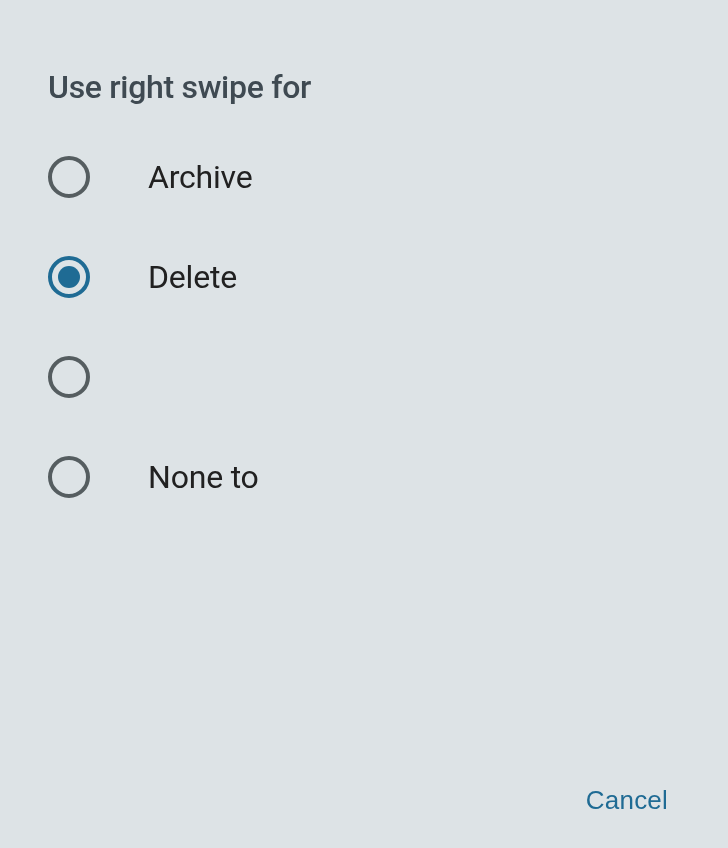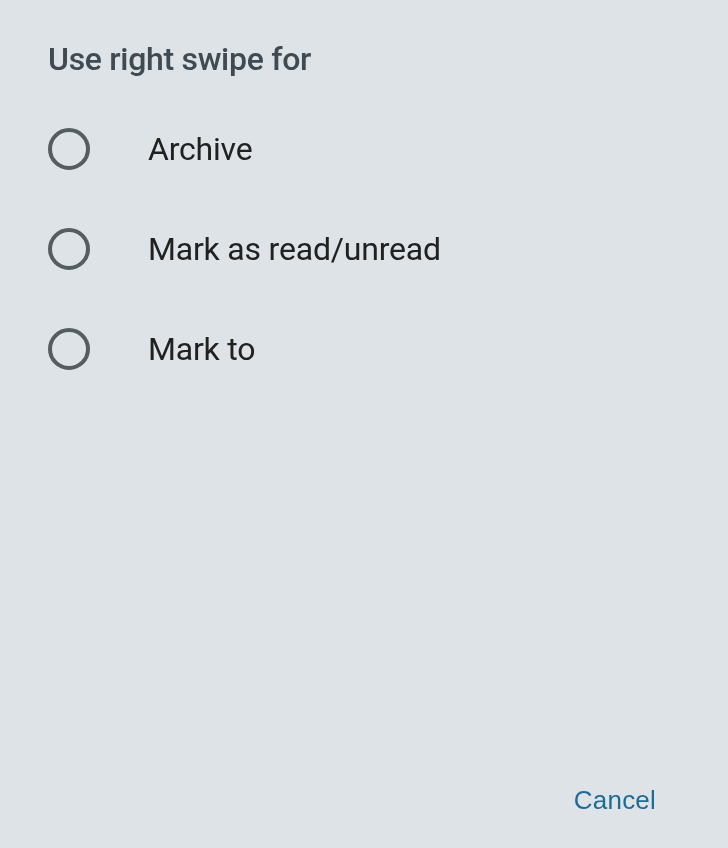--- a/index.html
+++ b/index.html
@@ -14,20 +14,21 @@
       height: 848px;
       padding: 40px 48px 20px 48px;
       position: relative;
     }
     .dialog-title {
       font-size: 32px;
       font-weight: 500;
       color: #3f4a52;
       margin-bottom: 50px;
       letter-spacing: -0.3px;
+      margin-top: 28px;
     }
     .options-list {
       display: flex;
       flex-direction: column;
       gap: 58px;
     }
     .radio-option {
       display: flex;
       align-items: center;
       cursor: pointer;
@@ -54,21 +55,21 @@
     .radio-label {
       font-size: 32px;
       color: #212121;
       font-weight: 400;
       margin-left: 58px;
       letter-spacing: -0.2px;
     }
     .cancel-button {
       position: absolute;
       bottom: 24px;
-      right: 60px;
+      right: 48px;
       font-size: 26px;
       font-weight: 500;
       color: #1f6b94;
       background: none;
       border: none;
       cursor: pointer;
       padding: 8px 12px;
       letter-spacing: 0.2px;
     }
   </style>
@@ -77,28 +78,33 @@
 
 <h1 class="dialog-title">Use right swipe for</h1>
 
 <div class="options-list">
 
   <div class="radio-option">
     <div class="radio-circle"></div>
     <span class="radio-label">Archive</span>
   </div>
 
-
   <div class="radio-option">
-    <div class="radio-circle"></div>
-    <span class="radio-label">Mark as read/unread</span>
+    <div class="radio-circle selected">
+      <div class="radio-inner"></div>
+    </div>
+    <span class="radio-label">Delete</span>
   </div>
 
   <div class="radio-option">
     <div class="radio-circle"></div>
-    <span class="radio-label">Mark to</span>
+  </div>
+
+  <div class="radio-option">
+    <div class="radio-circle"></div>
+    <span class="radio-label">None to</span>
   </div>
 
 
 
 </div>
 
 <button class="cancel-button">Cancel</button>
 
 </body></html>

